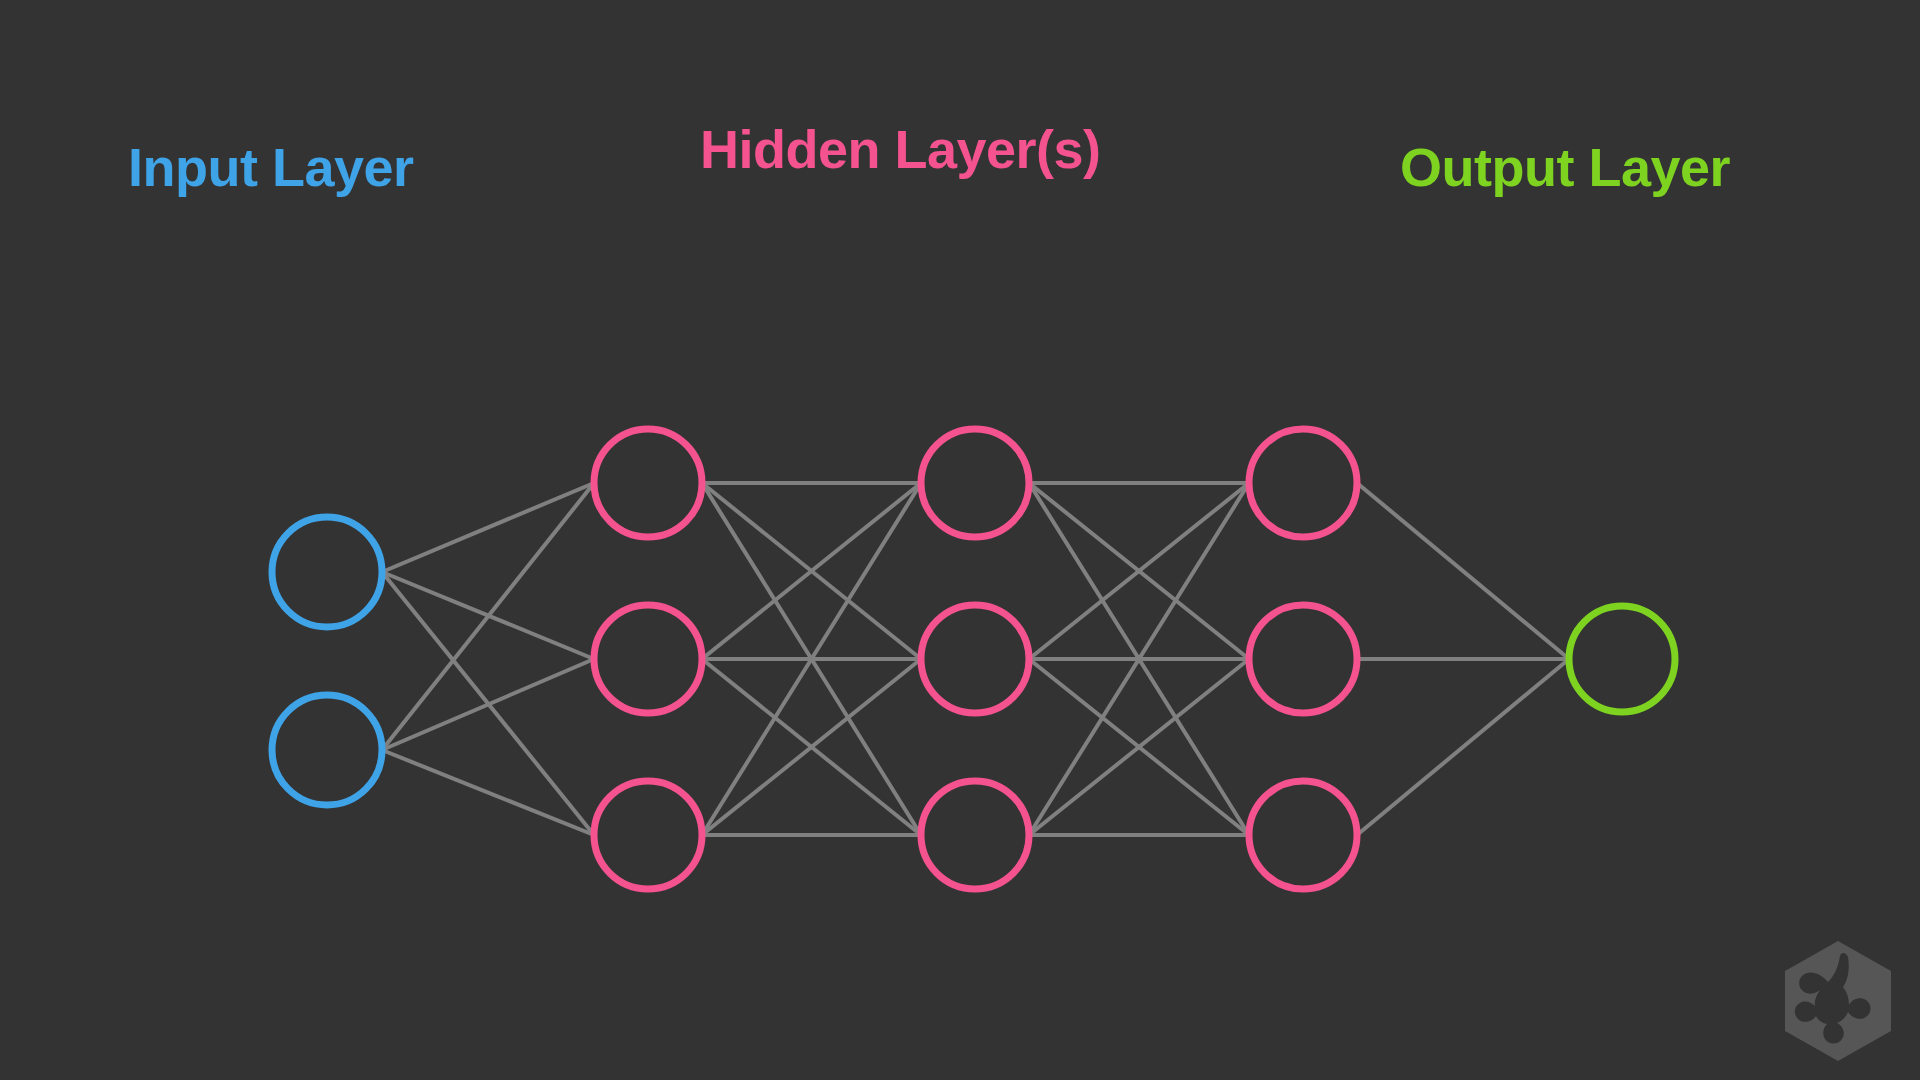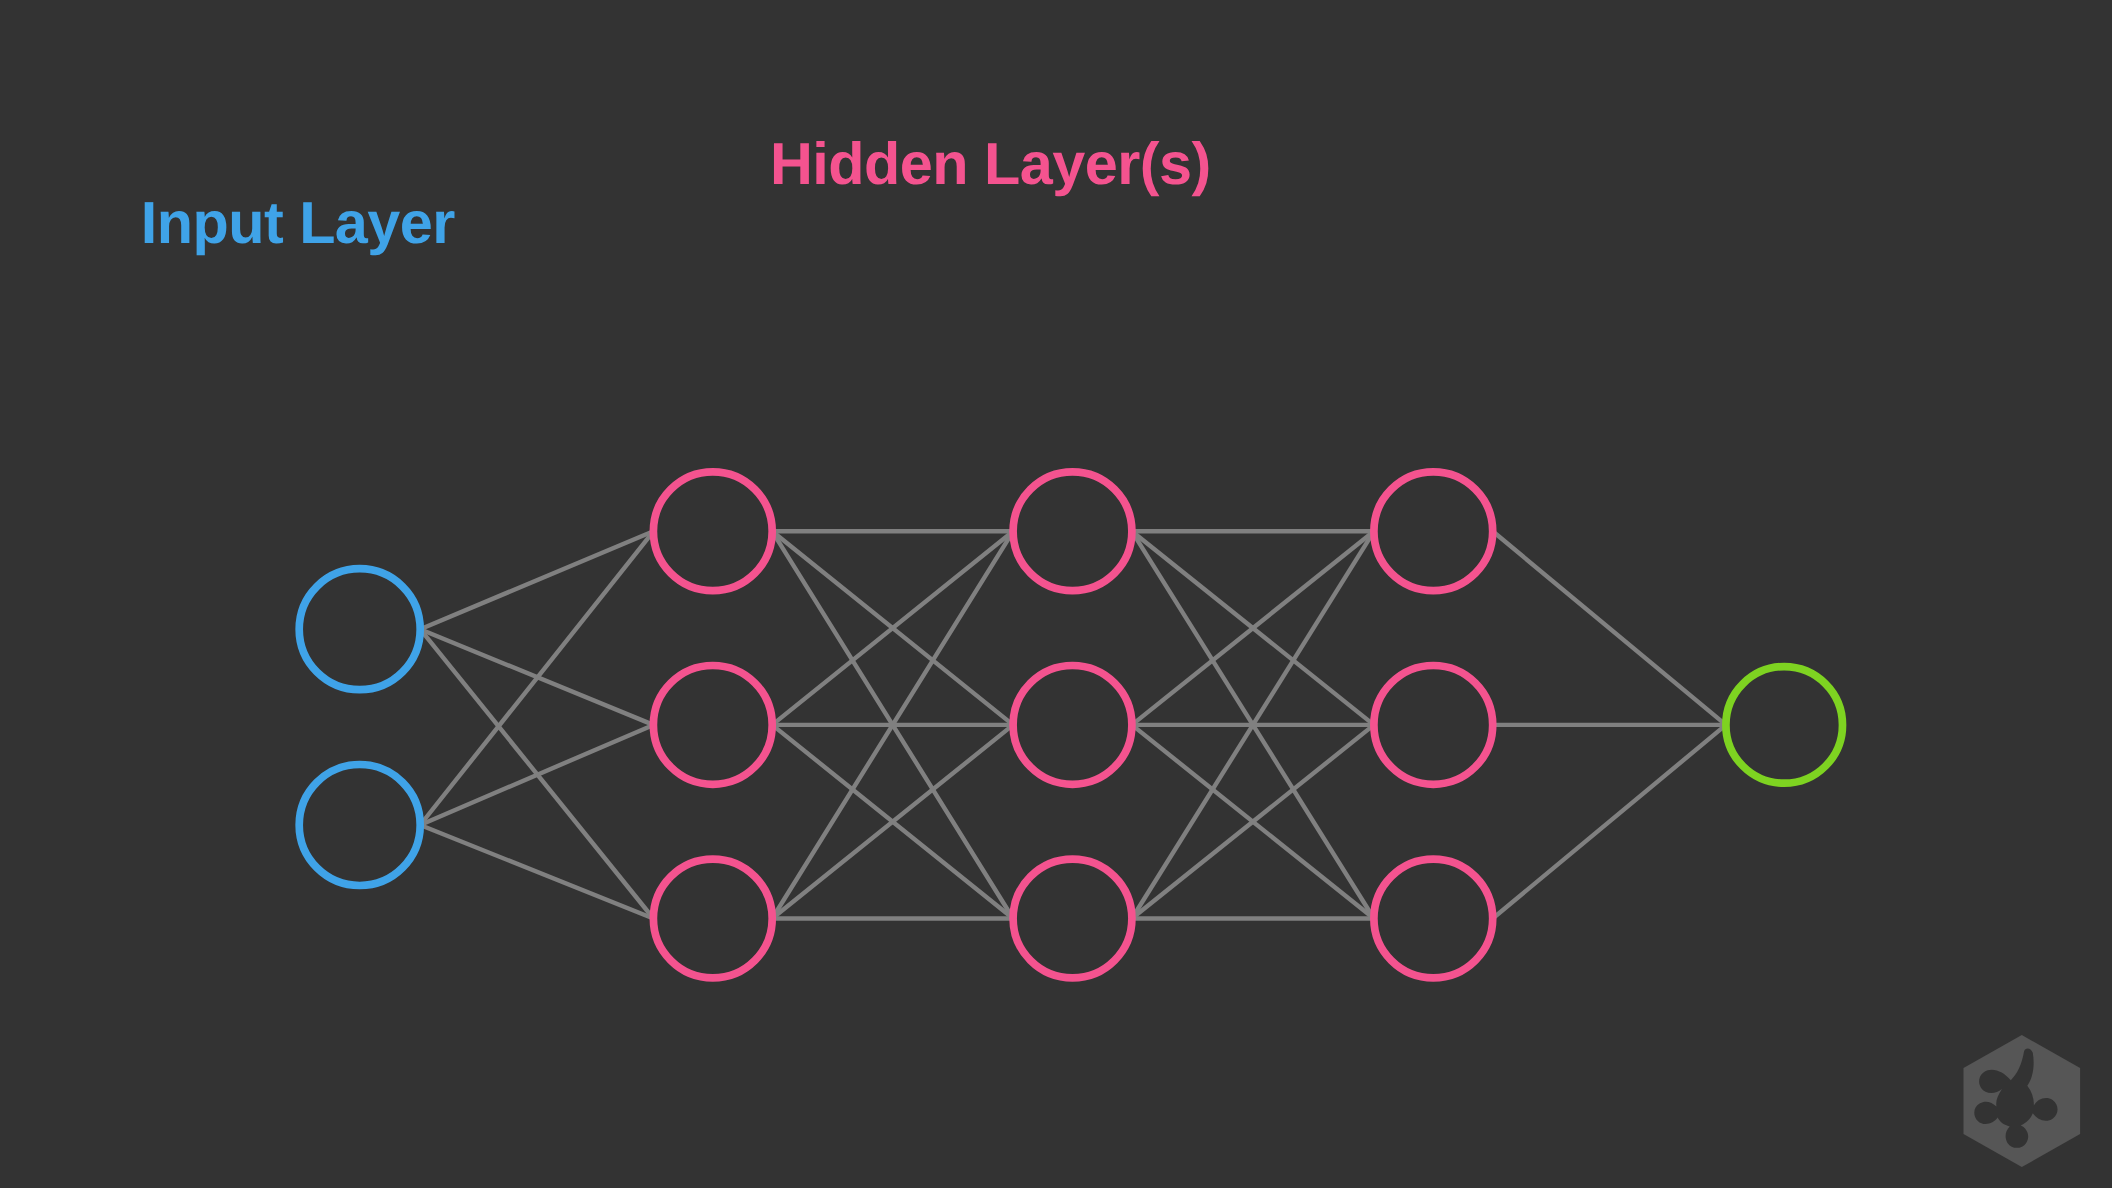--- a/index.html
+++ b/index.html
@@ -93,24 +93,25 @@
         <circle cx="975" cy="483" r="54" fill="none" stroke="#f4538f" stroke-width="7"></circle>
         <circle cx="975" cy="659" r="54" fill="none" stroke="#f4538f" stroke-width="7"></circle>
         <circle cx="975" cy="835" r="54" fill="none" stroke="#f4538f" stroke-width="7"></circle>
         <circle cx="1303" cy="483" r="54" fill="none" stroke="#f4538f" stroke-width="7"></circle>
         <circle cx="1303" cy="659" r="54" fill="none" stroke="#f4538f" stroke-width="7"></circle>
         <circle cx="1303" cy="835" r="54" fill="none" stroke="#f4538f" stroke-width="7"></circle>
         <circle cx="1622" cy="659" r="53" fill="none" stroke="#7ed321" stroke-width="7"></circle>
       </g>
   </svg>
 
-  <div class="layer-heading" id="heading-input" style="color: rgb(63, 163, 232); margin-top: 36px;">Input Layer</div>
+  <div class="layer-heading" id="heading-input" style="color: rgb(63, 163, 232);">Input Layer</div>
 
   <div class="layer-heading" id="heading-hidden" style="color: rgb(244, 83, 143);">Hidden Layer(s)</div>
 
+  <div class="layer-heading" id="heading-output" style="color: rgb(126, 211, 33);">Output Layer</div>
 
   <svg id="watermark" viewBox="0 0 120 126">
     <polygon points="60,3 113,33 113,93 60,123 7,93 7,33" fill="#565656"></polygon>
     <path d="M62 18
              C 60 30, 56 38, 50 44
              C 44 37, 36 33, 29 35
              C 22 37, 19 45, 23 51
              C 27 57, 36 57, 42 52
              C 38 58, 36 63, 37 68
              C 33 64, 27 62, 22 65

